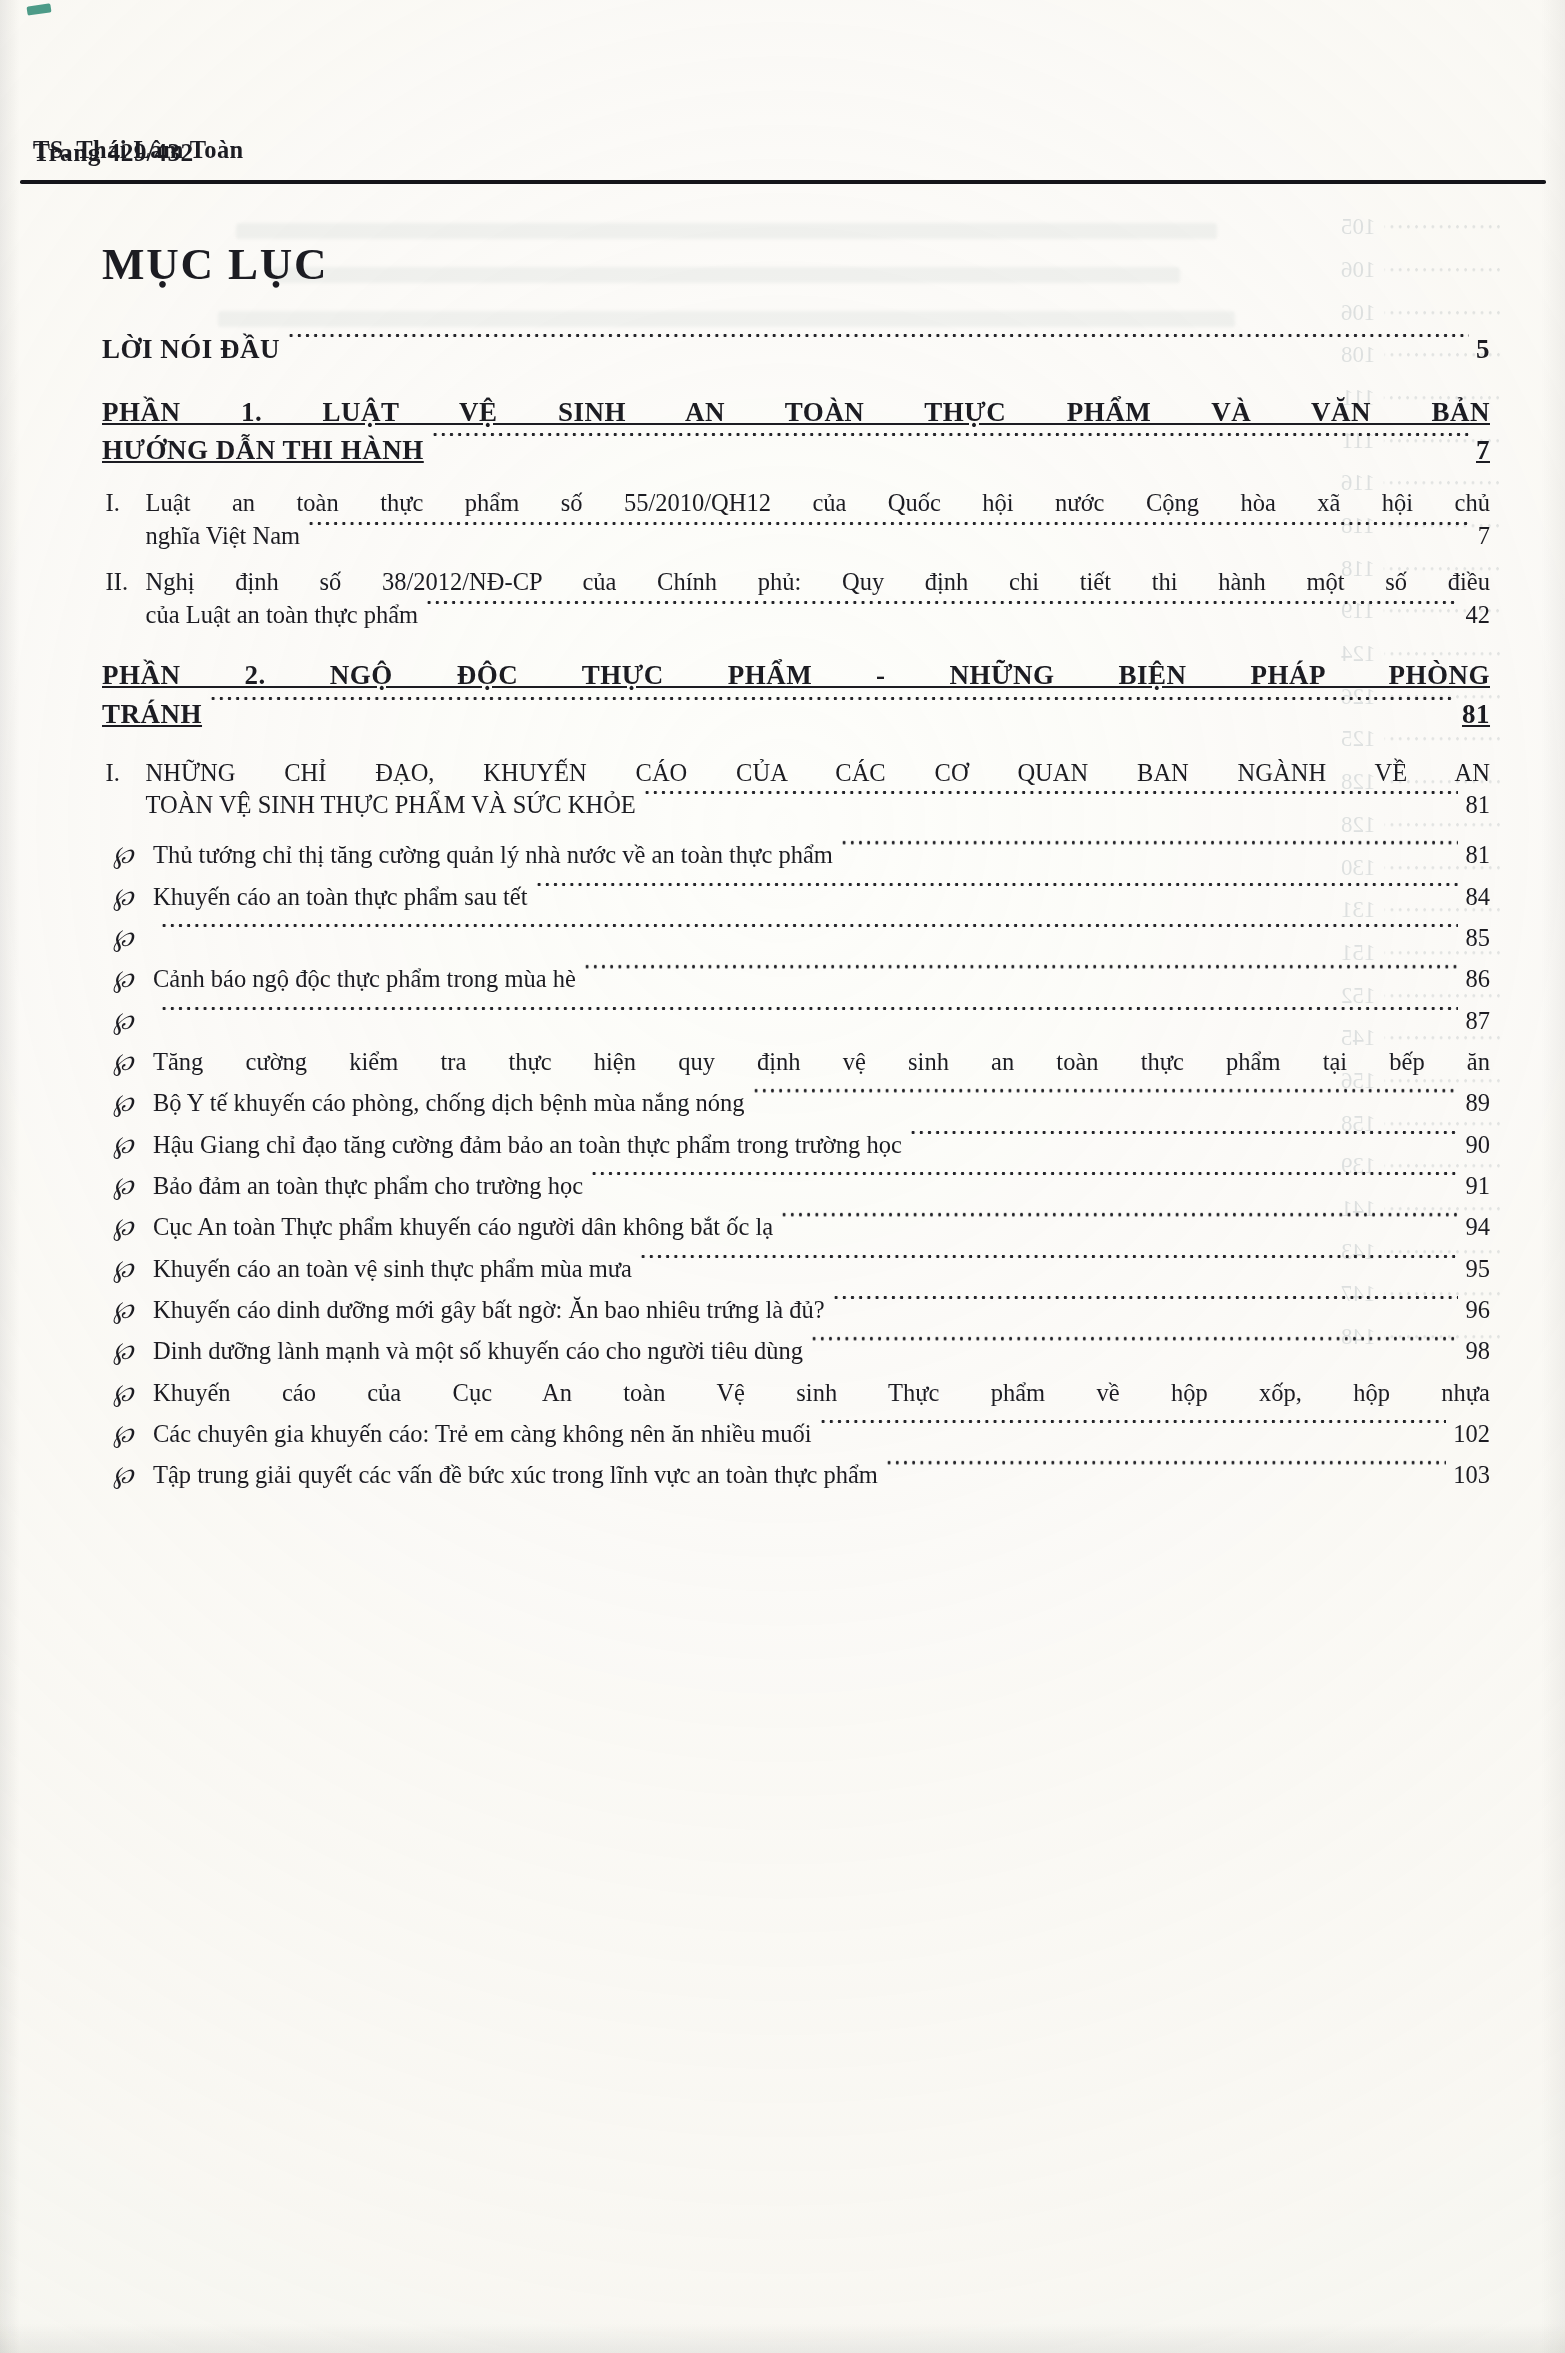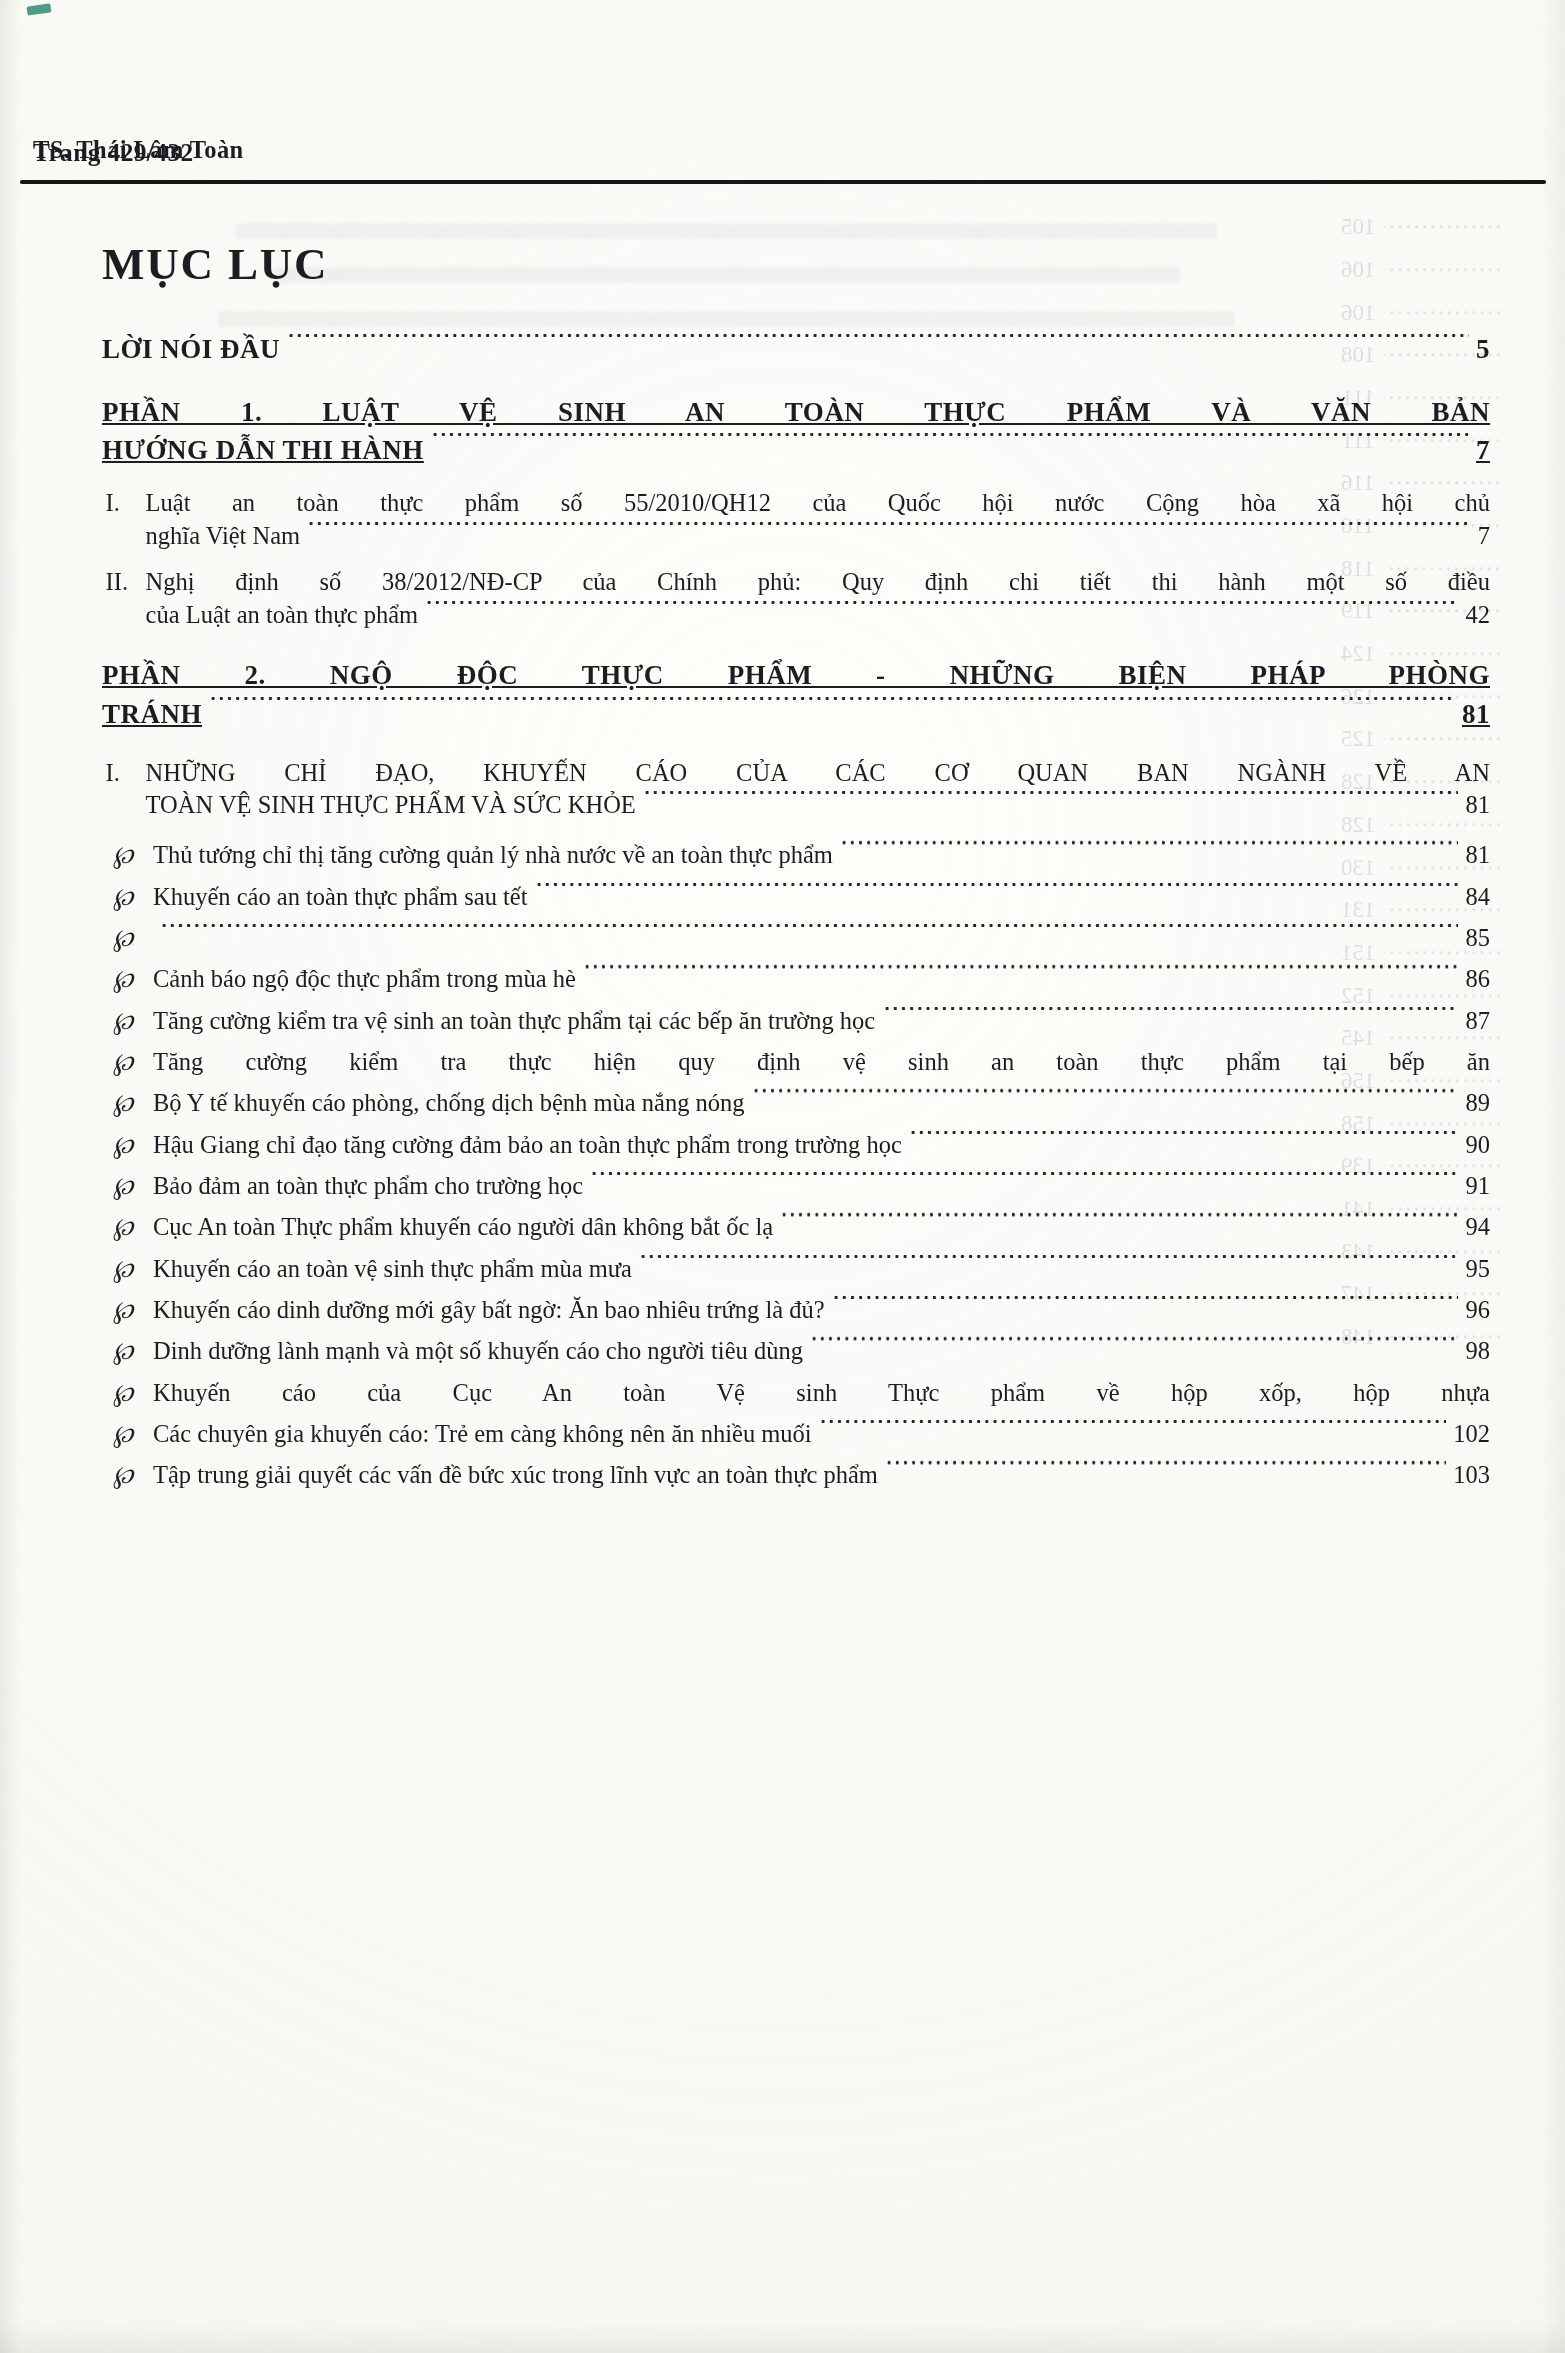--- a/index.html
+++ b/index.html
@@ -205,21 +205,20 @@
         <div class="line">
           <span class="marker">℘</span>
           <span class="text last">Cảnh báo ngộ độc thực phẩm trong mùa hè</span>
           <span class="leader"></span>
           <span class="page-num">86</span>
         </div>
       </div>
       <div class="entry item">
         <div class="line">
           <span class="marker">℘</span>
-          <span class="text last">Tăng cường kiểm tra vệ sinh an toàn thực phẩm tại các bếp ăn trường học</span>
           <span class="leader"></span>
           <span class="page-num">87</span>
         </div>
       </div>
       <div class="entry item">
         <div class="line">
           <span class="marker">℘</span>
           <span class="text fill">Tăng cường kiểm tra thực hiện quy định vệ sinh an toàn thực phẩm tại bếp ăn</span>
         </div>
       </div>

